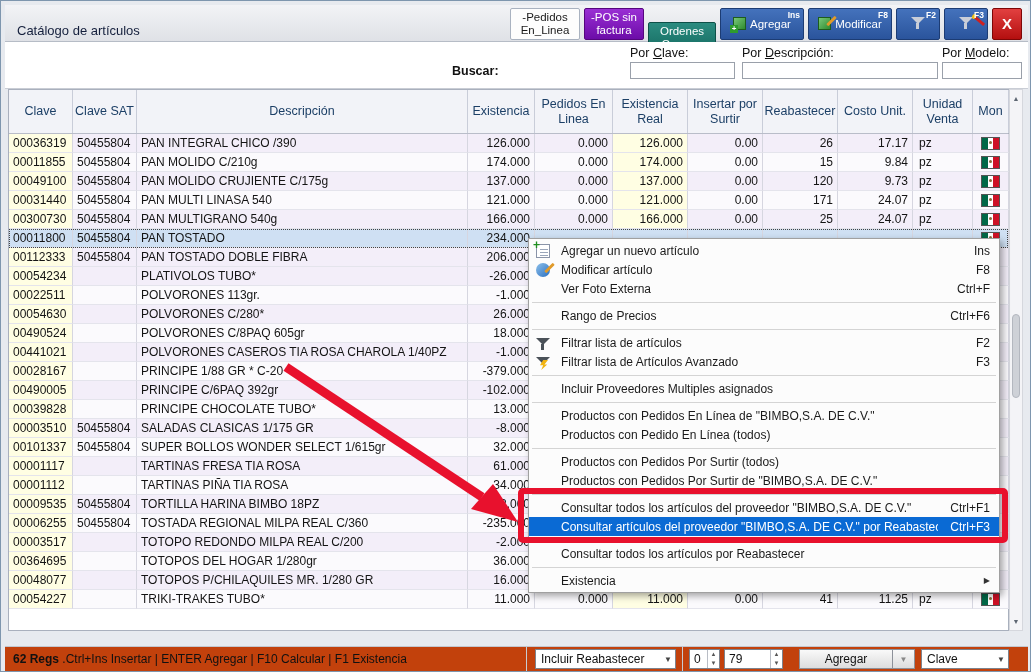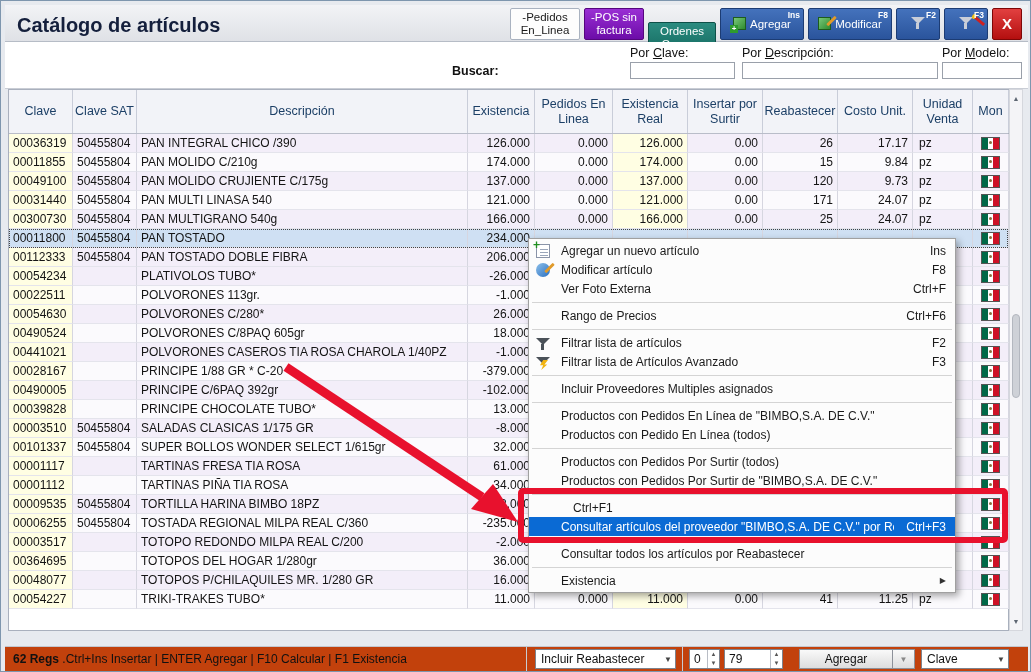--- a/index.html
+++ b/index.html
@@ -1,20 +1,20 @@
 <!DOCTYPE html>
 <html><head>
 <meta charset="utf-8">
 <style>
   html,body{margin:0;padding:0;background:#9aa4b0;font-family:"Liberation Sans",sans-serif;}
   .window{position:relative;width:1031px;height:672px;background:#e7eaef;border:1px solid #7e96ae;box-sizing:border-box;overflow:hidden;}
   
   .titlebar{position:absolute;left:4px;top:4px;width:1023px;height:37px;
     background:linear-gradient(#f2f3f6,#dfe1e6);border-bottom:1px solid #b6bcc6;box-sizing:border-box;}
-  .title{position:absolute;left:12px;top:9px;font-size:20px;font-weight:bold;color:#141f3c;}
+  .title{position:absolute;left:12px;top:18px;font-size:13px;font-weight:normal;color:#141f3c;}
   .tbar-buttons{position:absolute;right:6px;top:2px;height:33px;display:flex;gap:4px;align-items:center;}
   .tbtn{position:relative;height:32px;box-sizing:border-box;border-radius:2px;display:flex;align-items:center;justify-content:center;
     font-size:11.5px;cursor:default;}
   .tbtn .two{display:flex;flex-direction:column;align-items:center;line-height:13px;}
   .tbtn.light{width:70px;background:#fdfdfd;border:1px solid #a9b2c0;color:#1a1a1a;}
   .tbtn.purple{width:60px;background:linear-gradient(#9a2fd4,#6c0ca8);border:1px solid #55067e;color:#fff;}
   .tbtn.teal{width:68px;background:linear-gradient(#2b8c80,#156a60);border:1px solid #0d5048;color:#fff;margin-top:28px;}
   .tbtn.blue{background:linear-gradient(#4472bc,#2a549c);border:1px solid #1c3c74;color:#fff;}
   .tbtn.red{width:30px;background:linear-gradient(#e24040,#b40f0f);border:1px solid #7e0606;color:#fff;font-weight:bold;font-size:15px;}
   .tbtn .badge{position:absolute;top:1px;right:3px;font-size:8.5px;font-weight:bold;color:#fff;}
@@ -60,21 +60,21 @@
   .flag{display:inline-flex;width:17px;height:11px;border:1px solid #555;box-sizing:content-box;}
   .flag i{flex:1;} .flag .fg{background:#006847;} .flag .fw{background:#fff;position:relative;}
   .flag .fw:after{content:"";position:absolute;left:1px;top:3px;width:3px;height:3px;background:#8a6d3b;border-radius:50%;}
   .flag .fr{background:#ce1126;}
   
   .vscroll{position:absolute;left:1008px;top:88px;width:14px;height:542px;background:#f4f4f7;border:1px solid #d5d7dd;box-sizing:border-box;z-index:12;}
   .sarr{position:absolute;left:0;width:12px;height:15px;display:flex;align-items:center;justify-content:center;font-size:7px;color:#5d6672;}
   .sarr.up{top:1px;} .sarr.down{bottom:1px;}
   .sthumb{position:absolute;left:2px;top:224px;width:8px;height:84px;background:#ced1d7;border:1px solid #b3b7bf;border-radius:4px;box-sizing:border-box;}
   
-  .cmenu{position:absolute;left:527px;top:237px;width:428px;background:#fcfcfc;border:1px solid #a0a0a0;
+  .cmenu{position:absolute;left:527px;top:237px;width:472px;background:#fcfcfc;border:1px solid #a0a0a0;
     box-shadow:3px 3px 7px rgba(0,0,0,.35);box-sizing:border-box;padding:2px 0;z-index:40;}
   .mitem{position:relative;height:19px;display:flex;align-items:center;padding:0 9px 0 32px;font-size:12px;color:#1a1a1a;cursor:default;}
   .mitem .mlabel{flex:1;white-space:nowrap;overflow:hidden;}
   .mitem .mshort{margin-left:12px;white-space:nowrap;}
   .mitem .marr{font-size:8px;color:#333;margin-left:12px;}
   .mitem.hl{background:#0a6ad4;color:#fff;}
   .msep{height:8px;position:relative;}
   .msep:after{content:"";position:absolute;left:3px;right:3px;top:4px;height:1px;background:#d4d4d4;}
   .micon{position:absolute;left:7px;top:3px;width:14px;height:14px;}
   .ic-add-article{background:#fff;border:1px solid #8a94a8;box-sizing:border-box;
@@ -717,20 +717,21 @@
       </div>
       <div class="msep"></div>
       <div class="mitem">
         <span class="mlabel">Productos con Pedidos Por Surtir (todos)</span>
       </div>
       <div class="mitem">
         <span class="mlabel">Productos con Pedidos Por Surtir de "BIMBO,S.A. DE C.V."</span>
       </div>
       <div class="msep"></div>
       <div class="mitem">
+        <span class="mlabel">Consultar todos los artículos del proveedor  "BIMBO,S.A. DE C.V."</span>
         <span class="mshort">Ctrl+F1</span>
       </div>
       <div class="mitem hl">
         <span class="mlabel">Consultar artículos del proveedor "BIMBO,S.A. DE C.V."  por Reabastecer</span>
         <span class="mshort">Ctrl+F3</span>
       </div>
       <div class="msep"></div>
       <div class="mitem">
         <span class="mlabel">Consultar todos los artículos por Reabastecer</span>
       </div>

